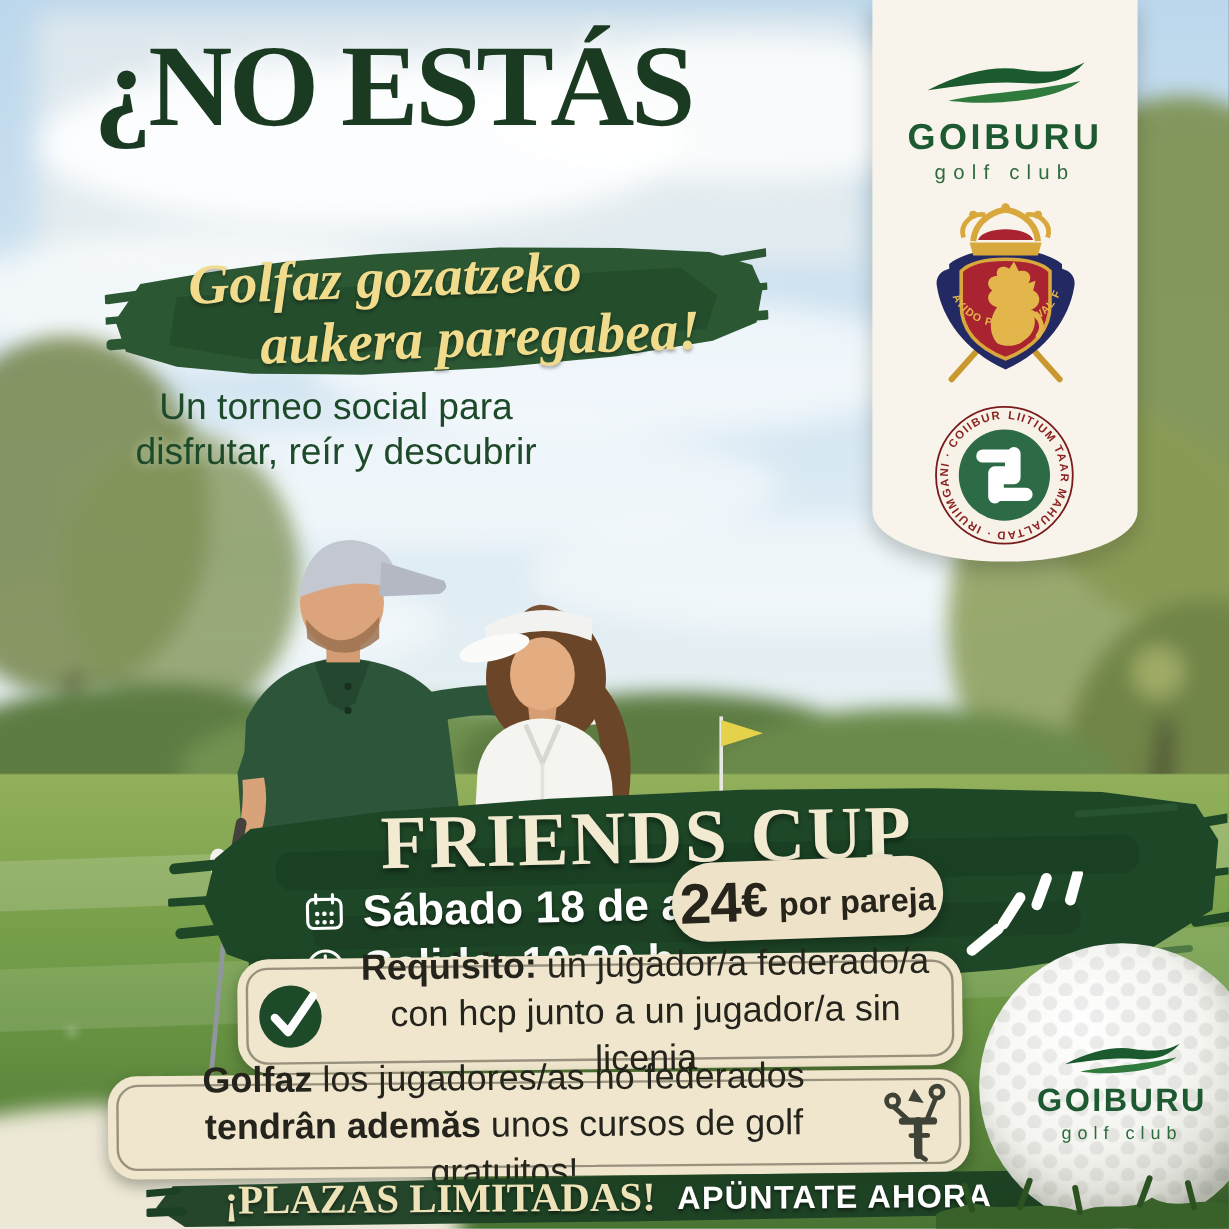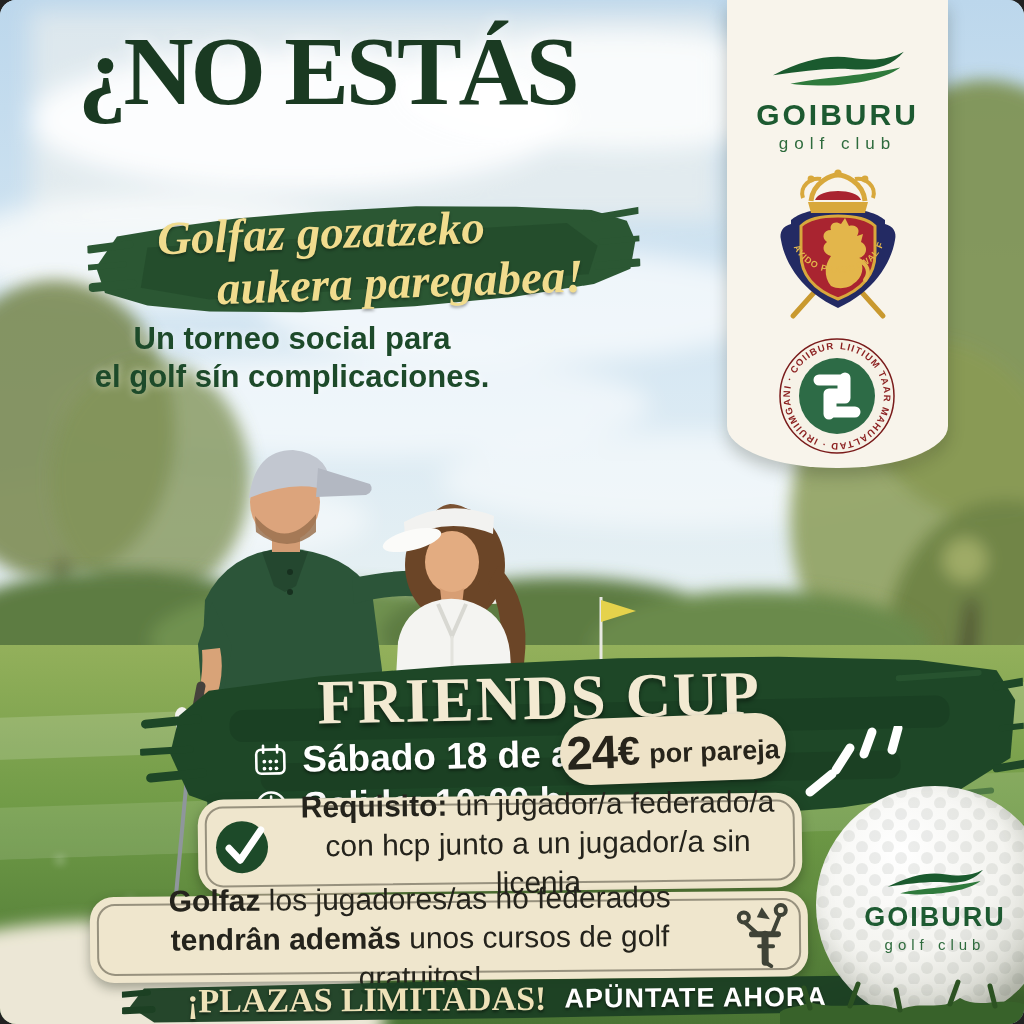--- a/index.html
+++ b/index.html
@@ -1,34 +1,34 @@
 <!DOCTYPE html>
 <html><head>
 <meta charset="utf-8">
 <style>
   html,body{margin:0;padding:0;background:#222;}
   .poster{position:relative;width:1024px;height:1024px;overflow:hidden;
-          font-family:"Liberation Sans",sans-serif;background:#cfe2ef;border-radius:16px;}
+          font-family:"Liberation Sans",sans-serif;background:#cfe2ef;}
   .abs{position:absolute;}
   svg{display:block;}
 
   
   .headline{left:78px;top:26px;width:640px;color:#1a3a22;
     font-family:"Liberation Serif",serif;font-weight:700;font-size:97px;
     line-height:.94;letter-spacing:-3px;text-shadow:0 0 18px rgba(255,255,255,.65);}
   
   .tagline{left:88px;top:192px;width:552px;height:138px;transform:rotate(-2deg);}
   .tagline .t1,.tagline .t2{position:absolute;color:#f1dc8e;
     font-family:"Liberation Serif",serif;font-style:italic;font-weight:700;
     font-size:47px;white-space:nowrap;text-shadow:0 2px 3px rgba(0,0,0,.35);}
   .tagline .t1{left:70px;top:12px;}
   .tagline .t2{left:128px;top:64px;}
   
-  .intro{left:72px;top:320px;width:440px;text-align:center;color:#1d4a2a;
-    font-weight:700;font-size:31px;line-height:1.22;text-shadow:0 0 10px rgba(255,255,255,.55);}
+  .intro{left:60px;top:320px;width:440px;text-align:center;color:#1d4a2a;
+    font-weight:400;font-size:31px;line-height:1.22;text-shadow:0 0 10px rgba(255,255,255,.55);}
   
   .ribbon{left:727px;top:0;width:221px;height:468px;background:#f8f4eb;
     border-bottom-left-radius:110px 42px;border-bottom-right-radius:110px 42px;
     box-shadow:0 8px 16px rgba(30,40,25,.25);}
   .ribbon .brand{position:absolute;left:0;top:44px;width:100%;text-align:center;}
   .brand .bname{font-weight:700;font-size:30px;letter-spacing:3px;color:#1d5a31;margin-top:2px;}
   .brand .bsub{font-size:17px;letter-spacing:6px;color:#2e6b3d;margin-top:2px;}
   .crest{position:absolute;left:36px;top:168px;}
   .fed{position:absolute;left:50px;top:336px;}
   
@@ -225,21 +225,21 @@
         <path d="M514,58 L552,56" stroke-width="6"></path>
         <path d="M510,82 L550,80" stroke-width="8"></path>
       </g>
     </svg>
     <div class="t1">Golfaz gozatzeko</div>
     <div class="t2">aukera paregabea!</div>
   </div>
 
   <div class="abs intro">
     <div>Un torneo social para</div>
-    <div>el golf sín complicaciones.</div>
+    <div>disfrutar, reír y descubrir</div>
   </div>
 
   <div class="abs ribbon">
     <div class="brand">
       <svg width="150" height="52" viewBox="0 0 160 60" style="margin:0 auto;">
         <path d="M5,36 C40,18 70,12 95,16 C120,20 140,18 156,9 C141,27 120,31 95,29 C70,27 40,31 5,36 Z" fill="#1a5a2e"></path>
         <path d="M25,46 C60,38 100,38 152,27 C132,42 92,48 57,48 C46,48 34,47 25,46 Z" fill="#2f7a3c"></path>
       </svg>
       <div class="bname">GOIBURU</div>
       <div class="bsub">golf club</div>

